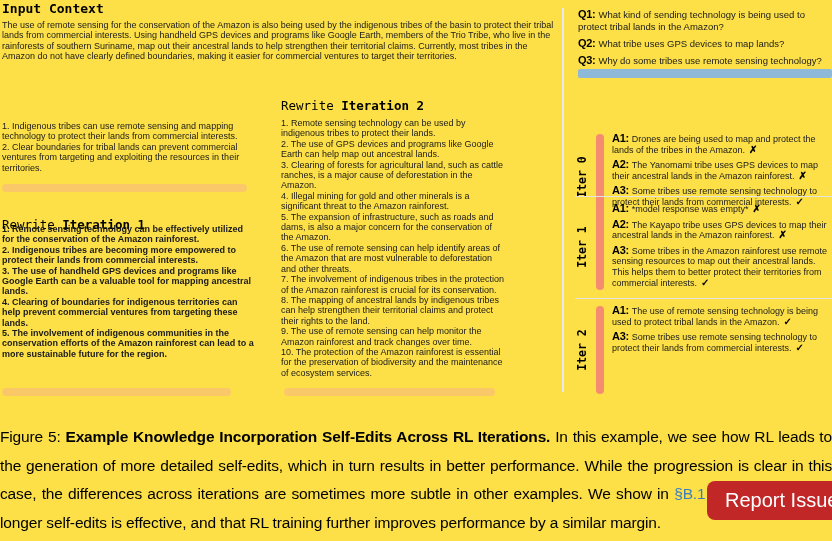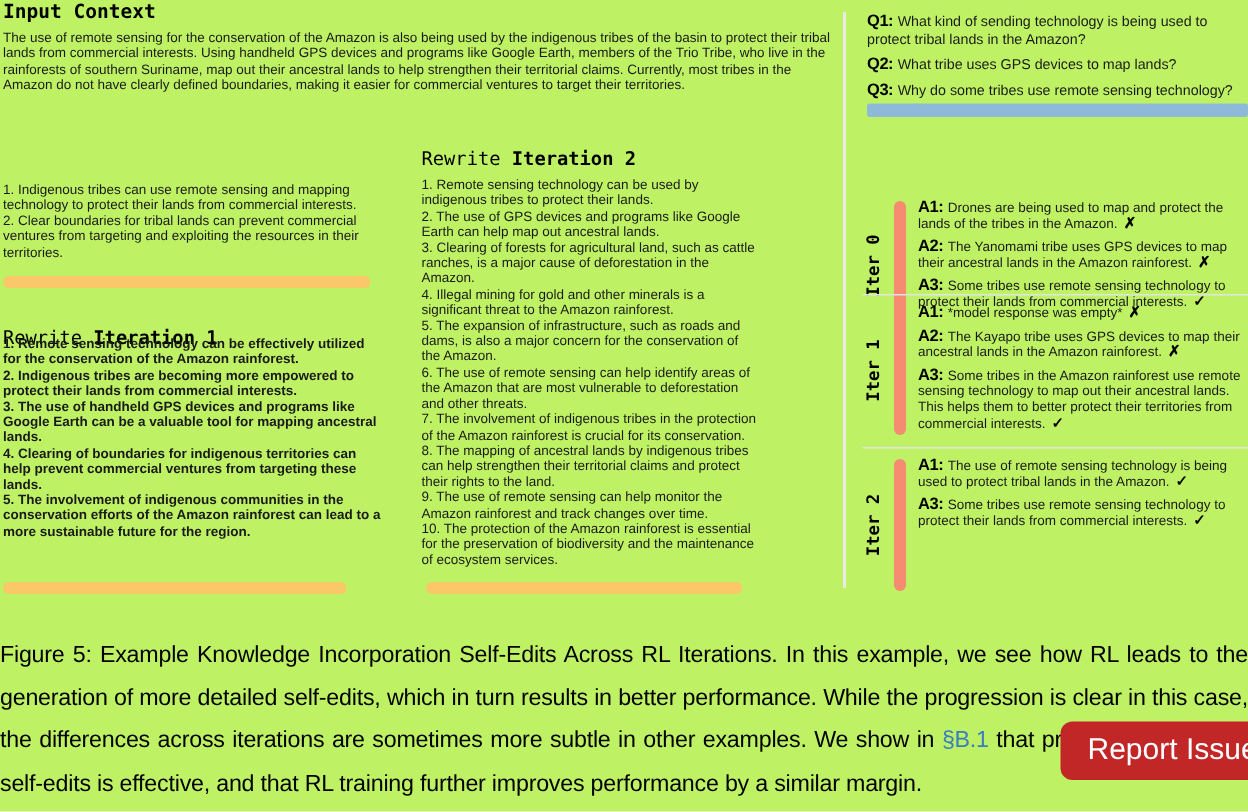--- a/index.html
+++ b/index.html
@@ -1,16 +1,16 @@
 <!DOCTYPE html>
 <html><head>
 <meta charset="utf-8">
 <style>
   html,body{margin:0;padding:0;background:#fff;overflow:hidden;}
-  .screen{position:relative;width:832px;height:541px;background:#bef264;overflow:hidden;
+  .screen{position:relative;width:832px;height:541px;background:#fde047;overflow:hidden;
           font-family:"Liberation Sans",sans-serif;color:#111;}
   
   .mono-title{font-family:"DejaVu Sans Mono",monospace;font-size:13px;font-weight:bold;color:#000;}
   .rw-title{font-family:"DejaVu Sans Mono",monospace;font-size:12.5px;color:#000;}
   .rw-title b{font-weight:bold;}
   .small-body{font-size:9px;line-height:10.4px;color:#1a1a1a;white-space:pre-line;}
   .abs{position:absolute;}
   .hbar{position:absolute;height:8px;border-radius:4px;}
   .vdivider{position:absolute;width:2px;background:#e9e9e9;}
   
@@ -21,21 +21,21 @@
               transform:rotate(-90deg);font-family:"DejaVu Sans Mono",monospace;
               font-weight:bold;font-size:11.5px;color:#000;}
   .iter-bar{position:absolute;left:21px;width:8px;border-radius:4px;}
   .answers{margin-left:37px;padding-top:2px;}
   .answer{margin-bottom:4px;font-size:9px;line-height:10.6px;color:#1a1a1a;}
   .mark{font-weight:bold;font-size:10px;margin-left:4px;color:#000;}
   .hsep{position:absolute;left:575px;width:257px;height:1px;background:#e3e3e3;}
   
   .caption{position:absolute;left:0;top:423px;width:832px;font-size:15.5px;
            letter-spacing:-0.15px;line-height:28.5px;text-align:justify;color:#000;}
-  .caption b{font-weight:normal;margin-top:23px;}
+  .caption b{font-weight:bold;margin-top:23px;}
   .ref-link{text-decoration:none;cursor:pointer;}
   
   .report-btn{position:absolute;left:707px;top:481px;height:39px;padding:0 18px;
               border:none;border-radius:8px;color:#fff;font-size:20px;
               font-family:"Liberation Sans",sans-serif;white-space:nowrap;cursor:pointer;}
 </style>
 </head>
 <body>
 
 <div class="screen">
@@ -108,21 +108,21 @@
     <div class="iter-label" style="top:39px;">Iter 1</div>
     <div class="iter-bar" style="top: 3px; height: 86px; background: rgb(245, 139, 112);"></div>
     <div class="answers">
       <div class="answer">
         <span class="a-label">A1:</span><span>*model response was empty*</span><span class="mark">✗</span>
       </div>
       <div class="answer">
         <span class="a-label">A2:</span><span>The Kayapo tribe uses GPS devices to map their ancestral lands in the Amazon rainforest.</span><span class="mark">✗</span>
       </div>
       <div class="answer">
-        <span class="a-label">A3:</span><span>Some tribes in the Amazon rainforest use remote sensing technology to map out their ancestral lands. This helps them to better protect their territories from commercial interests.</span><span class="mark">✓</span>
+        <span class="a-label">A3:</span><span>Some tribes in the Amazon rainforest use remote sensing resources to map out their ancestral lands. This helps them to better protect their territories from commercial interests.</span><span class="mark">✓</span>
       </div>
     </div>
   </div>
   <div class="hsep" style="top:298px;"></div>
 
   <div class="iter-group" style="top:303px;height:94px;">
     <div class="iter-label" style="top:40px;">Iter 2</div>
     <div class="iter-bar" style="top: 3px; height: 88px; background: rgb(245, 139, 112);"></div>
     <div class="answers">
       <div class="answer">

